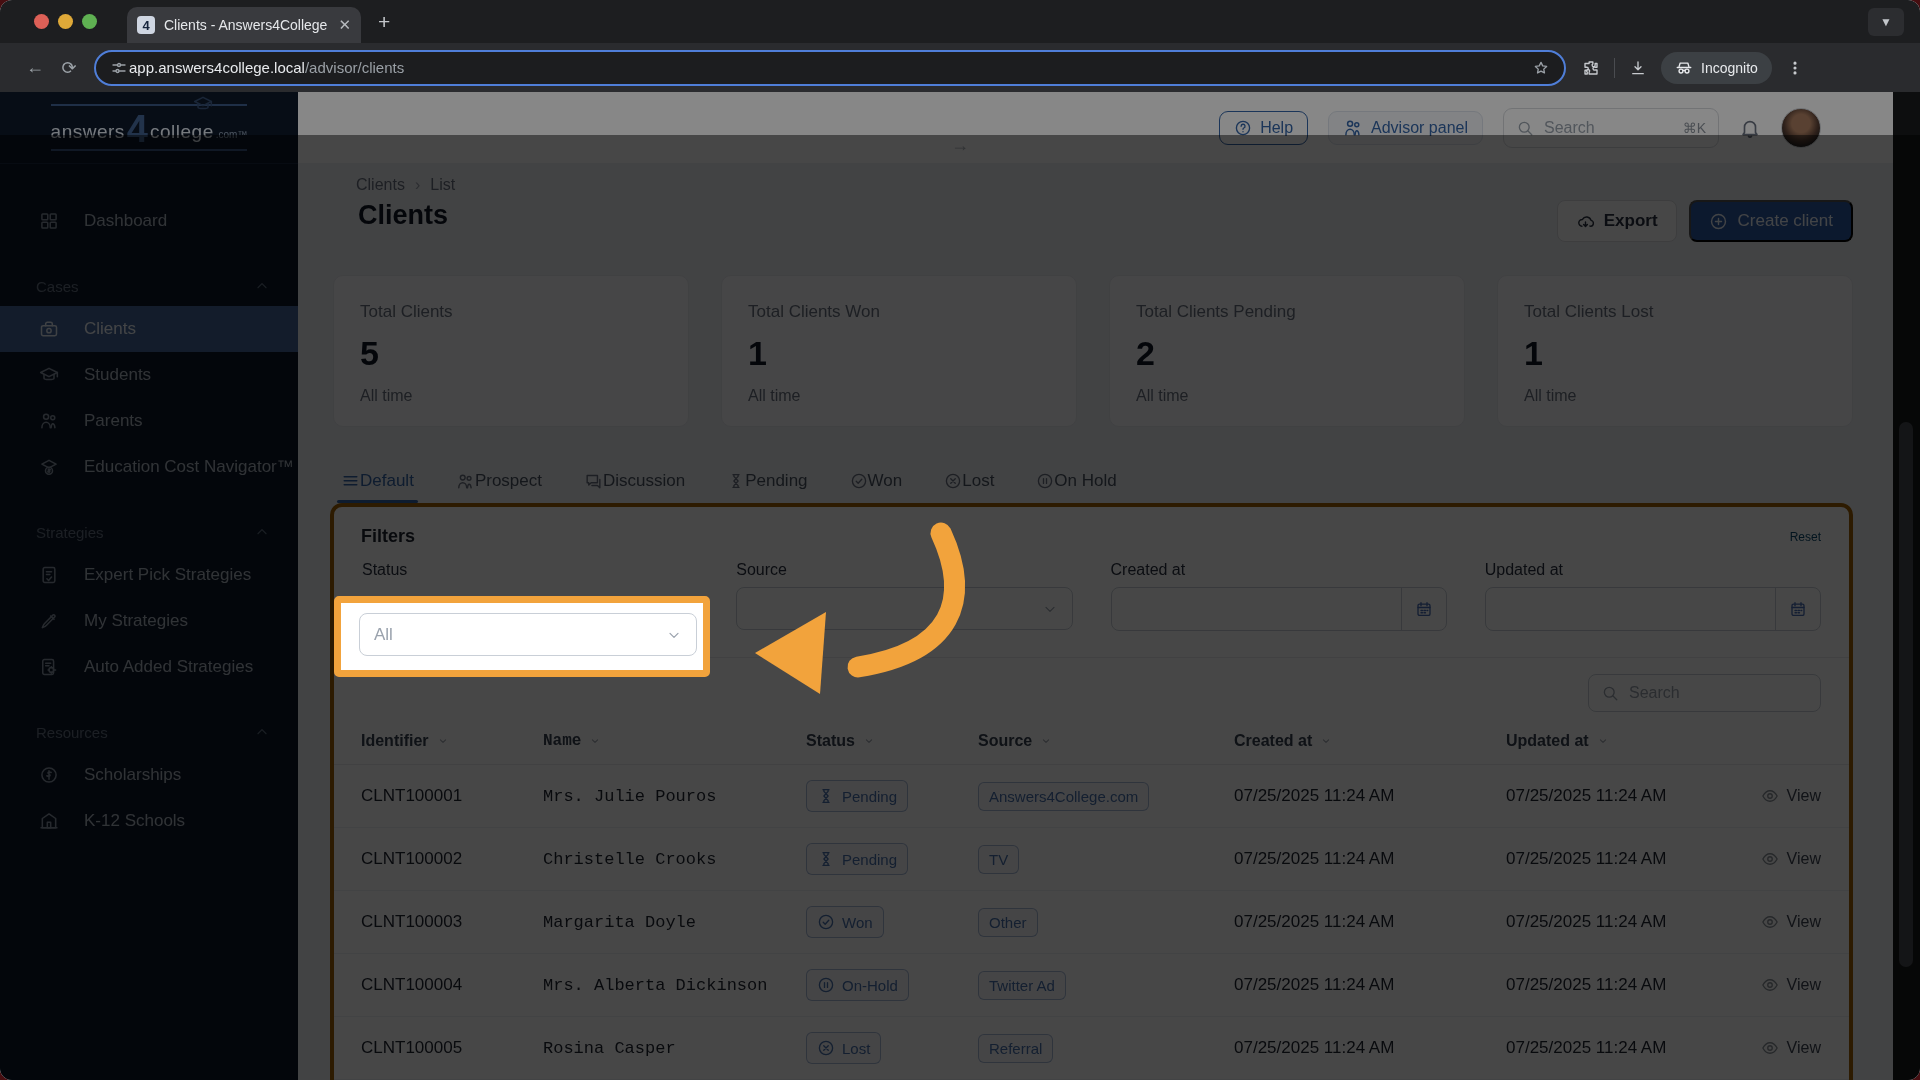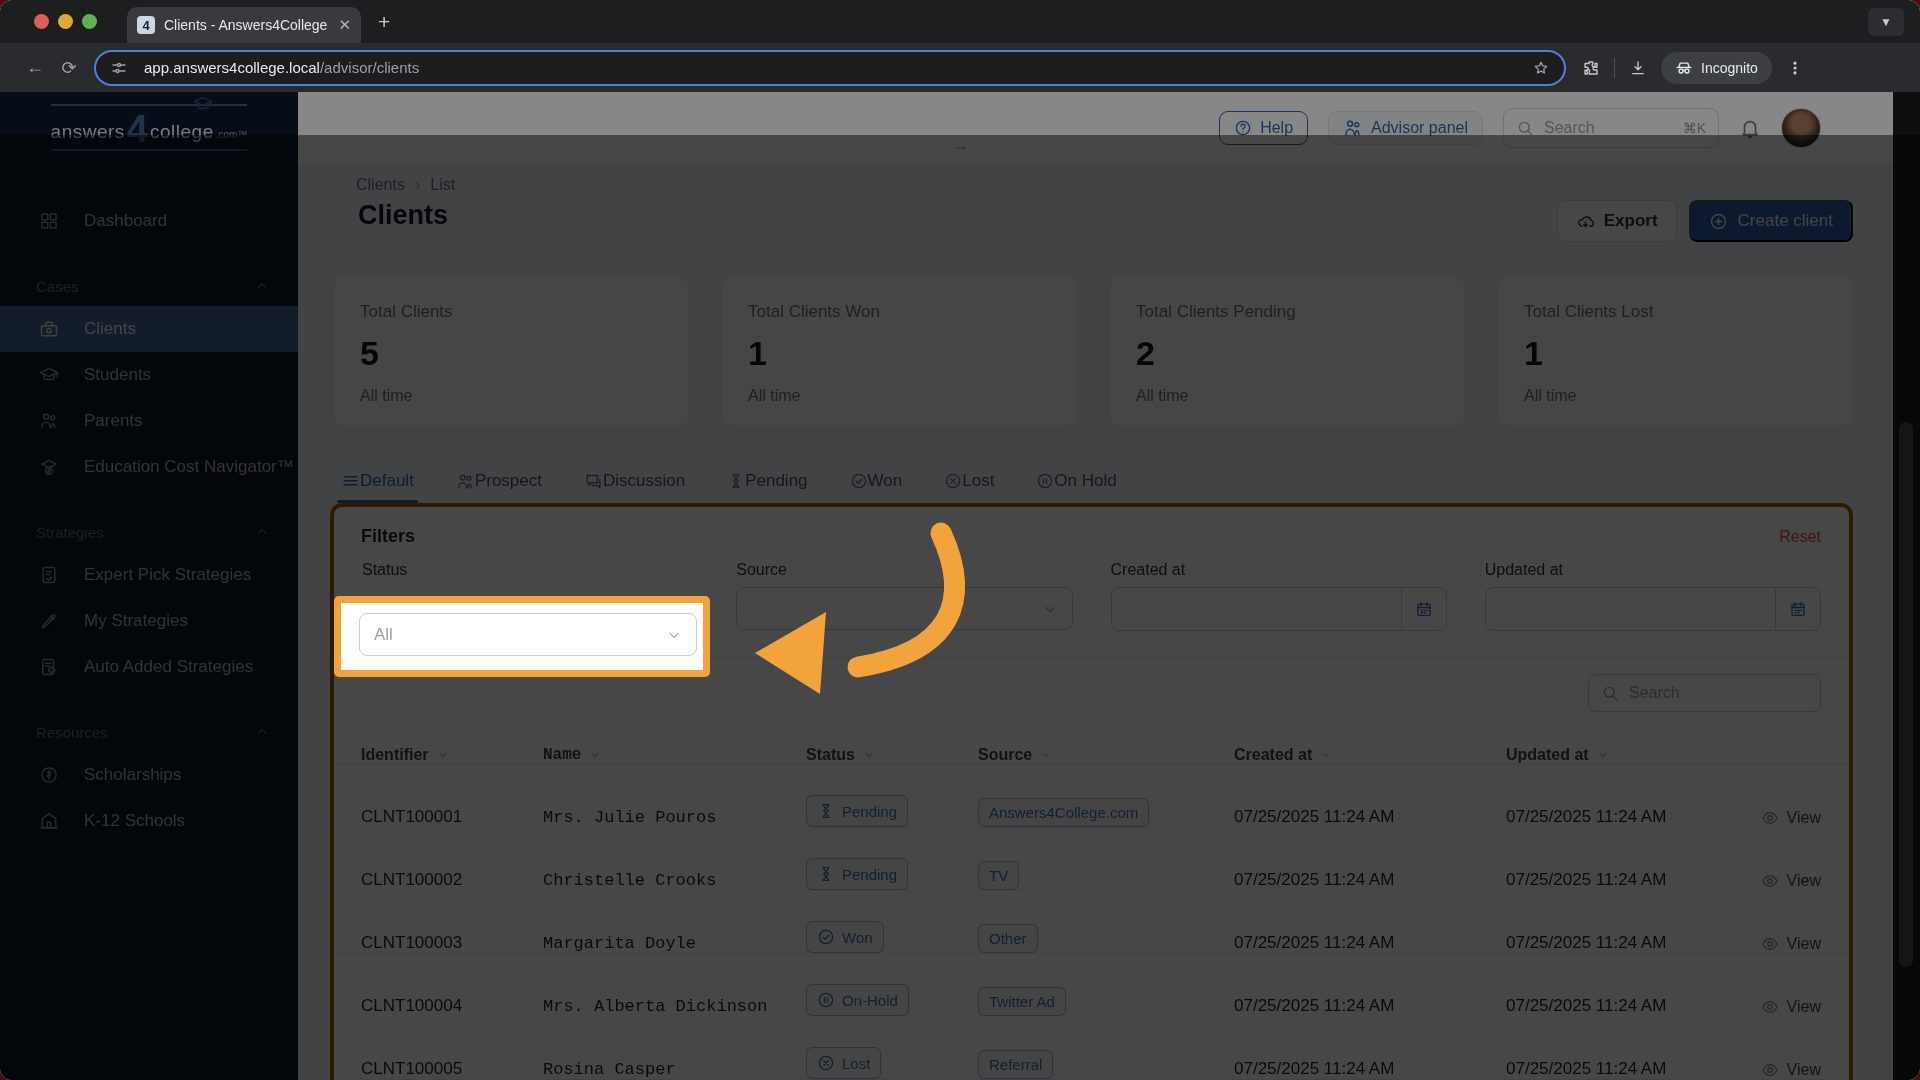--- a/index.html
+++ b/index.html
@@ -18,21 +18,21 @@
   .tab-close{color:#b7babe;font-size:15px;margin-left:6px;cursor:default;}
   .newtab{position:absolute;left:378px;top:10px;color:#c3c6ca;font-size:21px;}
   .tabsearch{position:absolute;left:1868px;top:8px;width:36px;height:28px;border-radius:6px;background:#2c2d30;
     color:#c3c6ca;display:flex;align-items:center;justify-content:center;font-size:12px;}
   .toolbar{position:absolute;left:0;top:43px;width:1920px;height:49px;background:#2a2b2e;display:flex;align-items:center;}
   .navbtn{width:34px;text-align:center;font-size:18px;color:#9aa0a6;}
   .navbtn.dim{color:#5c5f63;}
   .urlbar{margin-left:8px;width:1472px;height:36px;background:#1c1d1f;border:2px solid #4f7ed8;border-radius:20px;
     display:flex;align-items:center;padding:0 14px;box-sizing:border-box;}
   .urlbar .ic{color:#9aa0a6;display:flex;align-items:center;}
-  .url-host{color:#e8eaed;font-size:15px;margin-left:16px;}
+  .url-host{color:#e8eaed;font-size:15px;margin-left:1px;}
   .url-path{color:#9aa0a6;font-size:15px;}
   .url-star{margin-left:auto;color:#9aa0a6;display:flex;}
   .chrome-right{display:flex;align-items:center;gap:14px;margin-left:16px;color:#c7cace;}
   .chrome-div{width:1px;height:20px;background:#4a4c50;}
   .incog{display:flex;align-items:center;gap:8px;background:#3c4044;border-radius:16px;height:32px;padding:0 14px;
     color:#e8eaed;font-size:14px;}
   svg.i{display:block;}
   
   .app{position:absolute;left:0;top:92px;width:1920px;height:988px;background:#eef0f3;}
   .sidebar{position:absolute;left:0;top:0;width:298px;height:988px;background:#0f1a2b;color:#a9b3c1;}
@@ -86,35 +86,35 @@
   .vtab{display:flex;align-items:center;font-size:17px;color:#4b5563;padding-bottom:12px;position:relative;}
   .vtab .ticon{color:#6b7280;display:flex;}
   .vtab.active{color:#3465a8;}
   .vtab.active .ticon{color:#3465a8;}
   .vtab.active:after{content:"";position:absolute;left:-4px;right:-4px;bottom:0;height:3px;background:#3465a8;border-radius:2px;}
   
   .panel{margin-top:0px;background:#ffffff;border:4px solid #a16207;border-radius:12px 12px 0 0;
     width:1523px;box-sizing:border-box;min-height:560px;}
   .frow{display:flex;align-items:center;justify-content:space-between;padding:19px 28px 0 27px;}
   .ftitle{font-size:18px;font-weight:bold;color:#1f2430;}
-  .freset{font-size:16px;color:#ef4444;}
+  .freset{font-size:12px;color:#0c4a6e;}
   .fgrid{display:flex;gap:38px;padding:14px 28px 0 28px;}
   .ffield{width:338px;}
   .flabel{font-size:16px;color:#2b3240;margin-bottom:8px;}
   .fselect{height:43px;border:1.5px solid #c9cfd7;border-radius:8px;display:flex;align-items:center;
     padding:0 14px;box-sizing:border-box;color:#9aa2ad;font-size:17px;justify-content:space-between;background:#fff;}
   .fdate{height:44px;border:1.5px solid #c9cfd7;border-radius:8px;display:flex;align-items:stretch;
     box-sizing:border-box;background:#fff;overflow:hidden;}
   .fdate .din{flex:1;}
   .fdate .dbtn{width:44px;border-left:1.5px solid #c9cfd7;display:flex;align-items:center;justify-content:center;color:#4a6fb5;}
   .fdivider{height:1px;background:#e8eaed;margin-top:26px;}
   .searchrow{display:flex;justify-content:flex-end;padding:16px 28px 6px 28px;}
   .tsearch{width:233px;height:38px;border:1.5px solid #c9cfd7;border-radius:8px;display:flex;align-items:center;
     gap:10px;padding:0 12px;box-sizing:border-box;color:#9aa2ad;font-size:16px;background:#fff;}
-  .thead,.trow{display:flex;align-items:flex-end;}
+  .thead,.trow{display:flex;align-items:center;}
   .thead{height:46px;border-bottom:1px solid #e8eaed;}
   .th{font-size:16px;font-weight:bold;color:#374151;display:flex;align-items:center;gap:7px;}
   .th .sorti{color:#9ca3af;display:flex;}
   .trow{height:62px;border-bottom:1px solid #eef0f2;font-size:17px;color:#1f2430;}
   .col-id{width:182px;padding-left:27px;box-sizing:content-box;}
   .col-name{width:263px;font-family:Liberation Mono, monospace;}
   .col-status{width:172px;}
   .col-source{width:256px;}
   .col-created{width:272px;}
   .col-updated{width:238px;}

